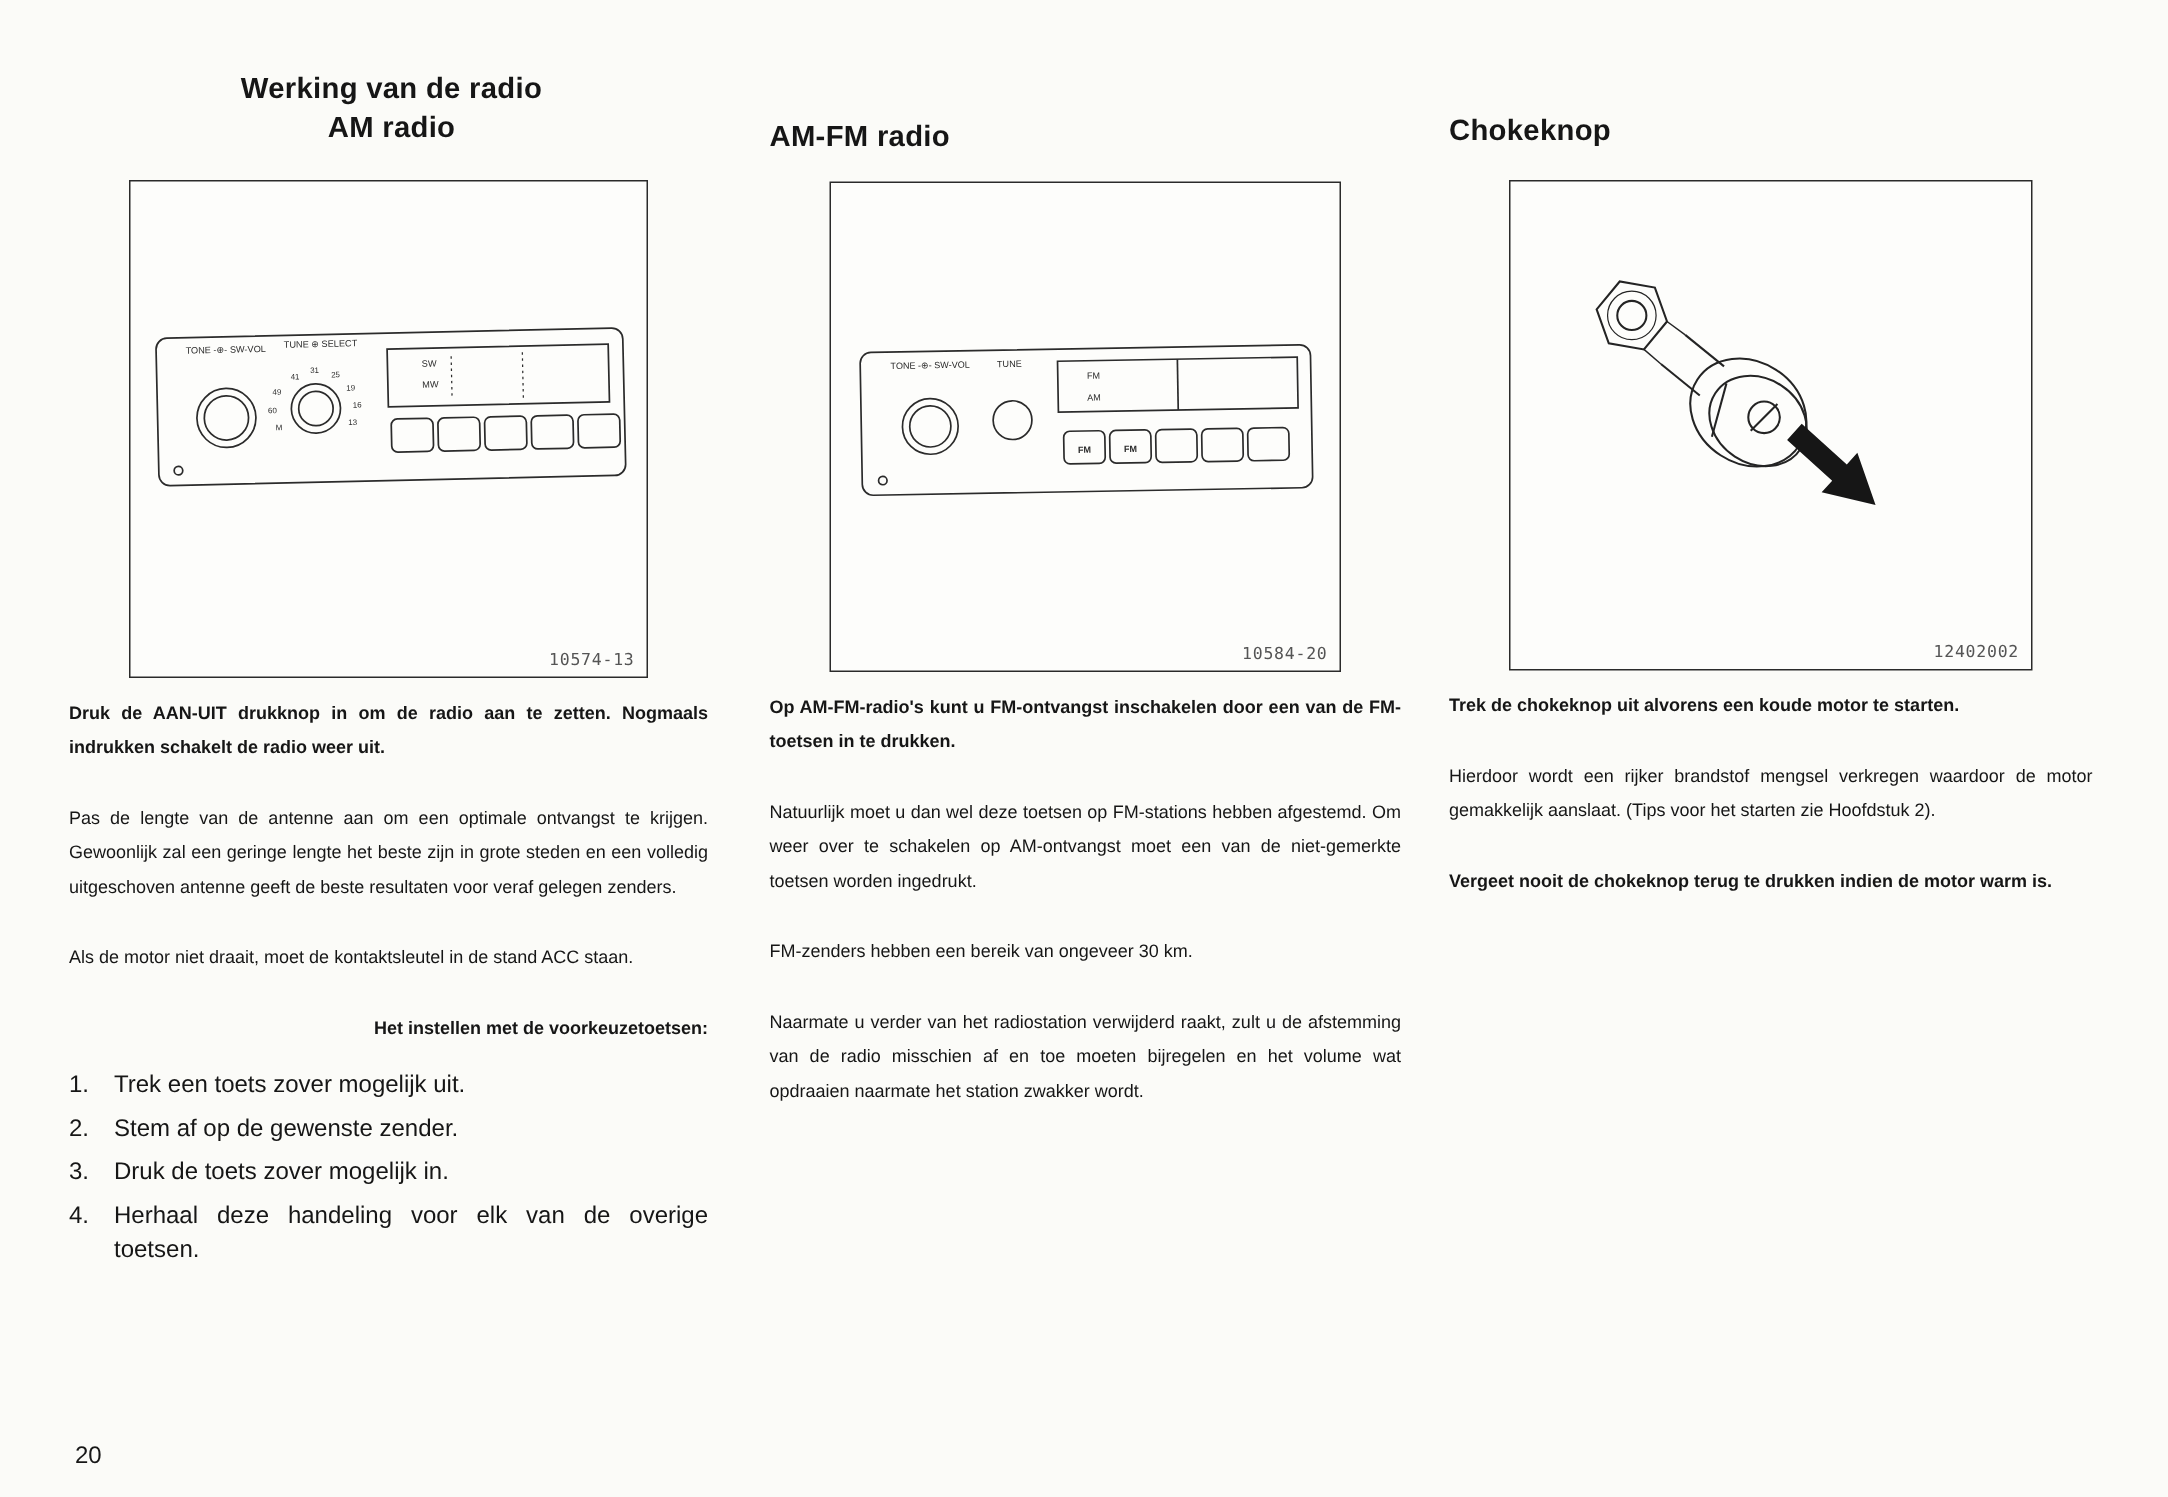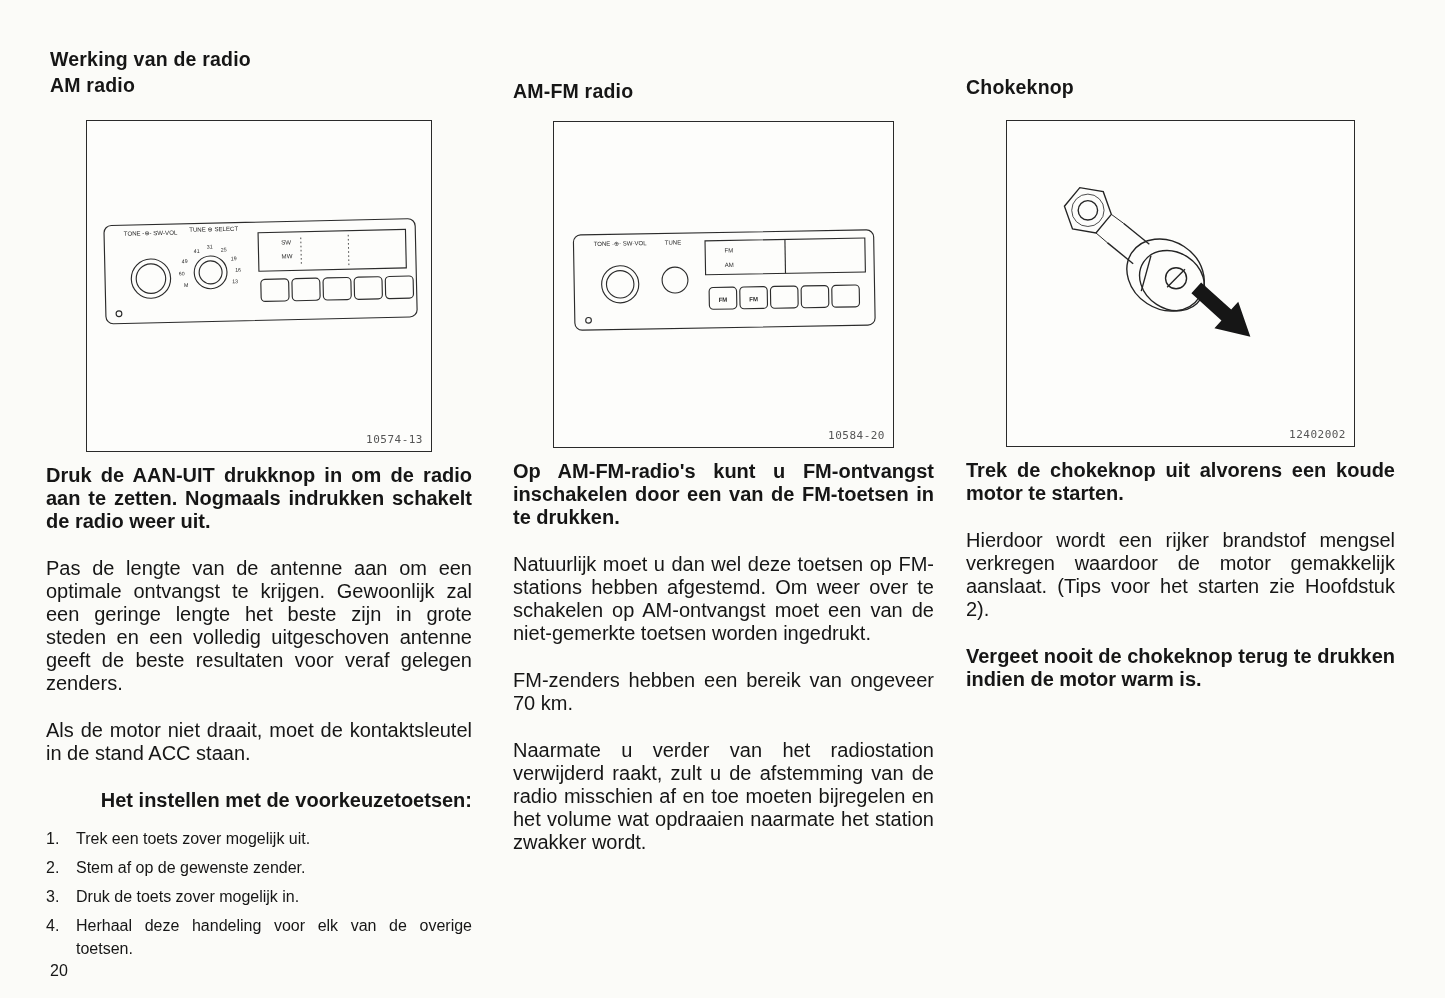--- a/index.html
+++ b/index.html
@@ -7,38 +7,38 @@
     width:1445px;height:998px;position:relative;
     background:#fbfbf8;color:#161616;
     font-family:"Liberation Sans","DejaVu Sans",sans-serif;
     overflow:hidden;
   }
   .col{position:absolute;top:46px;}
   .col-left{left:46px;width:426px;}
   .col-mid{left:513px;width:421px;}
   .col-right{left:966px;width:429px;}
   .heading{font-size:19.5px;font-weight:700;line-height:26px;letter-spacing:.2px;margin:0;}
-  .col-left .heading{padding-left:4px;}
+  .col-left .heading{padding-left:4px;text-align:center;}
   .col-mid .heading{margin-top:32px;}
   .col-right .heading{margin-top:28px;}
   .heading .hl{display:block;}
   .figbox{
     margin-top:22px;margin-bottom:12px;position:relative;
     border:1.6px solid #2a2a2a;background:#fdfdfb;
   }
   .col-left .figbox{height:330px;}
   .col-mid .figbox{margin-top:17px;height:325px;}
   .col-right .figbox{margin-top:20px;height:325px;}
   .figbox svg{position:absolute;left:0;top:0;width:100%;height:100%;}
   .figcap{
     position:absolute;right:8px;bottom:5px;
     font-family:"DejaVu Sans Mono",monospace;font-size:11px;color:#555;
     letter-spacing:.5px;
   }
-  p{font-size:20px;line-height:23px;margin:0 0 24px;text-align:justify;}
+  p{font-size:12px;line-height:23px;margin:0 0 24px;text-align:justify;}
   p.bold{font-weight:700;}
   p.listhead{margin-bottom:15px;text-align:right;}
   .steps{margin:0;padding:0;list-style:none;font-size:16px;line-height:23px;}
   .steps li{display:flex;margin-bottom:6px;text-align:justify;}
   .steps .num{width:30px;flex:0 0 30px;}
   .steps .txt{flex:1;}
   .pagenum{position:absolute;left:50px;top:962px;font-size:16px;text-align:center;}
   svg text{font-family:"Liberation Sans","DejaVu Sans",sans-serif;}
 </style>
 </head>
@@ -140,21 +140,21 @@
         <text x="212" y="141">AM</text>
         <text x="209" y="184" text-anchor="middle" font-weight="bold">FM</text>
         <text x="247" y="184" text-anchor="middle" font-weight="bold">FM</text>
       </g>
     </svg>
     <span class="figcap">10584-20</span>
   </figure>
 
   <p class="bold">Op AM-FM-radio's kunt u FM-ontvangst inschakelen door een van de FM-toetsen in te drukken.</p>
   <p>Natuurlijk moet u dan wel deze toetsen op FM-stations hebben afgestemd. Om weer over te schakelen op AM-ontvangst moet een van de niet-gemerkte toetsen worden ingedrukt.</p>
-  <p>FM-zenders hebben een bereik van ongeveer 70 km.</p>
+  <p>FM-zenders hebben een bereik van ongeveer 30 km.</p>
   <p>Naarmate u verder van het radiostation verwijderd raakt, zult u de afstemming van de radio misschien af en toe moeten bijregelen en het volume wat opdraaien naarmate het station zwakker wordt.</p>
 </section>
 
 <section class="col col-right">
   <h2 class="heading">Chokeknop</h2>
 
   <figure class="figbox">
     <svg viewBox="0 0 429 325">
       <g fill="none" stroke="#242424" stroke-width="1.7">
         <polygon points="129,77 110,100 81,95 71,67 90,44 119,49"></polygon>

